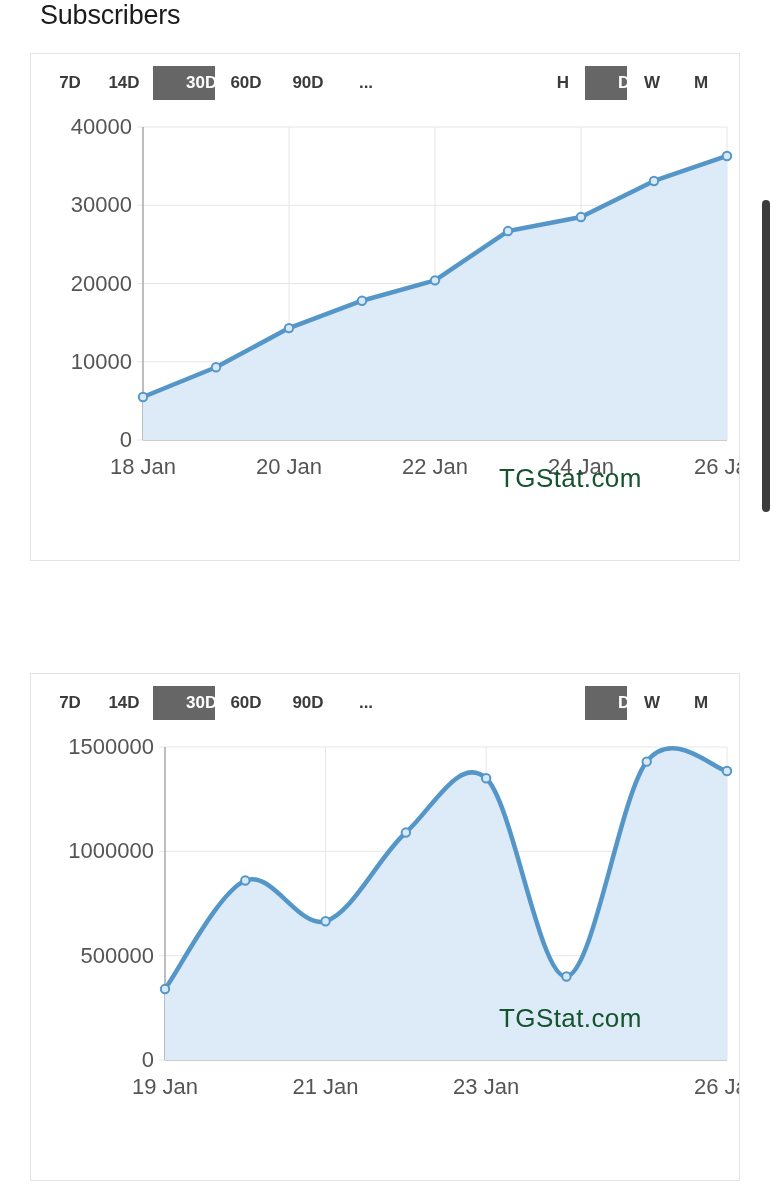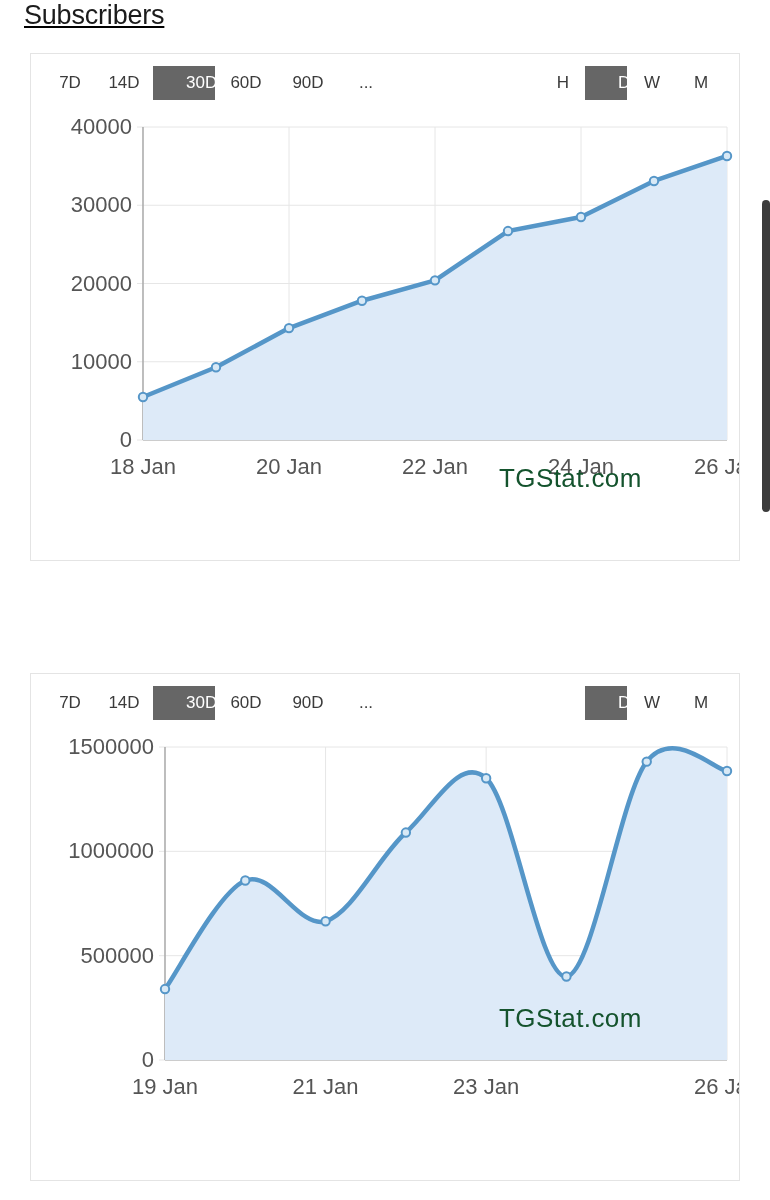--- a/index.html
+++ b/index.html
@@ -38,20 +38,21 @@
     font-size: 17px;
     color: #3b3b3b;
     background: transparent;
     border: none;
     text-align: center;
     line-height: 34px;
     height: 34px;
     cursor: pointer;
     user-select: none;
     white-space: nowrap;
+    font-weight: bold;
   }
   .tb-btn.active {
     background: #666666;
     color: #ffffff;
     padding-left: 33px;
   }
   .tb-dots { color:#3b3b3b; }
 
   .chart-wrap { position: relative; }
   .chart-svg { display:block; }
@@ -80,21 +81,21 @@
   text.axis-label {
     font-family: "Liberation Sans", sans-serif;
     fill: #555555;
   }
 </style>
 </head>
 <body>
 
 <div class="page">
 
-  <div style="position:absolute;left:24px;top:0px;width:710px;text-decoration:underline;">
+  <div style="position:absolute;left:40px;top:0px;width:710px;">
     <div class="section-title">Subscribers</div>
   </div>
 
   <div class="card" style="position:absolute;left:30px;top:53px;width:710px;height:508px;">
 
     <div class="toolbar" style="margin-top:7px;">
       <div class="tb-left">
         <button class="tb-btn" style="width:50px;">7D</button>
         <button class="tb-btn" style="width:58px;">14D</button>
         <button class="tb-btn active" style="width:62px;">30D</button>

